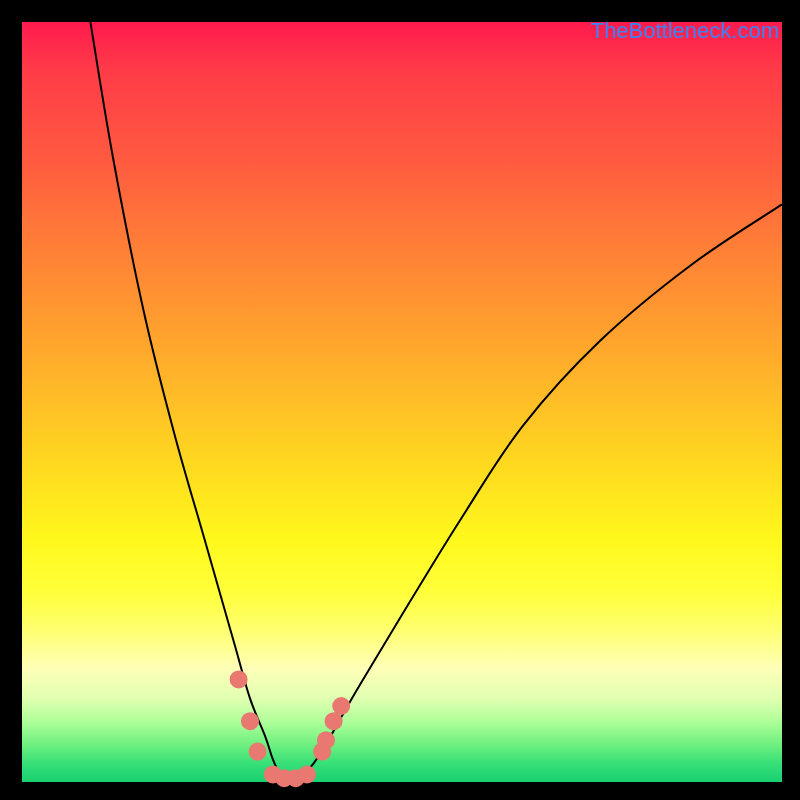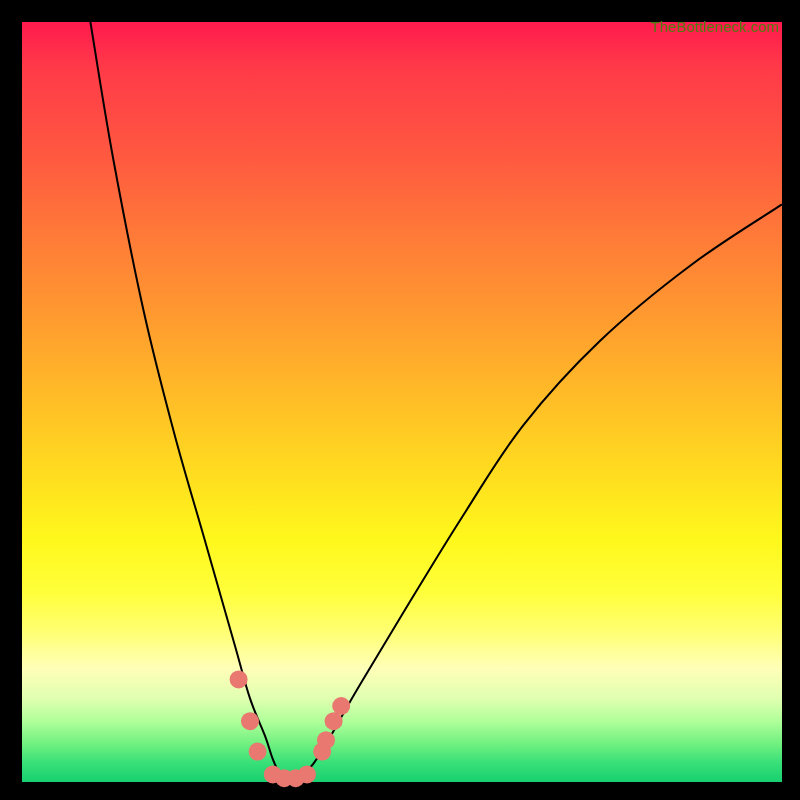--- a/index.html
+++ b/index.html
@@ -42,22 +42,22 @@
       #70f080 95%,
       #38e078 97.5%,
       #18d070 100%
     );
   }
   .attrib {
     position: absolute;
     right: 3px;
     top: -4px;
     font-family: Arial, Helvetica, sans-serif;
-    font-size: 15px;
-    color: #4d7c0f;
+    font-size: 22px;
+    color: #3b82f6;
     letter-spacing: 0px;
     white-space: nowrap;
   }
   svg.curve {
     position: absolute;
     left: 0; top: 0;
     width: 760px;
     height: 760px;
     overflow: visible;
   }

